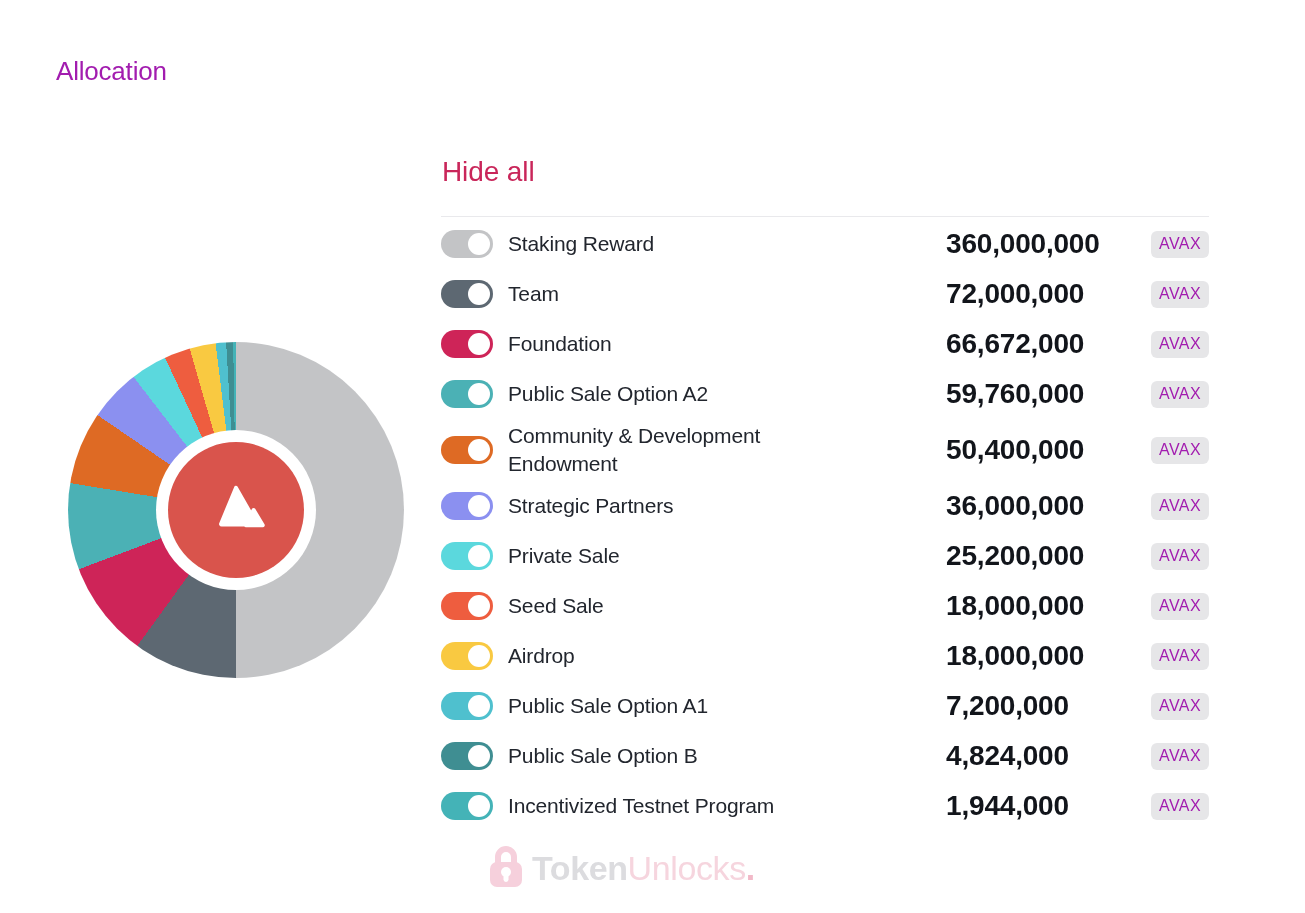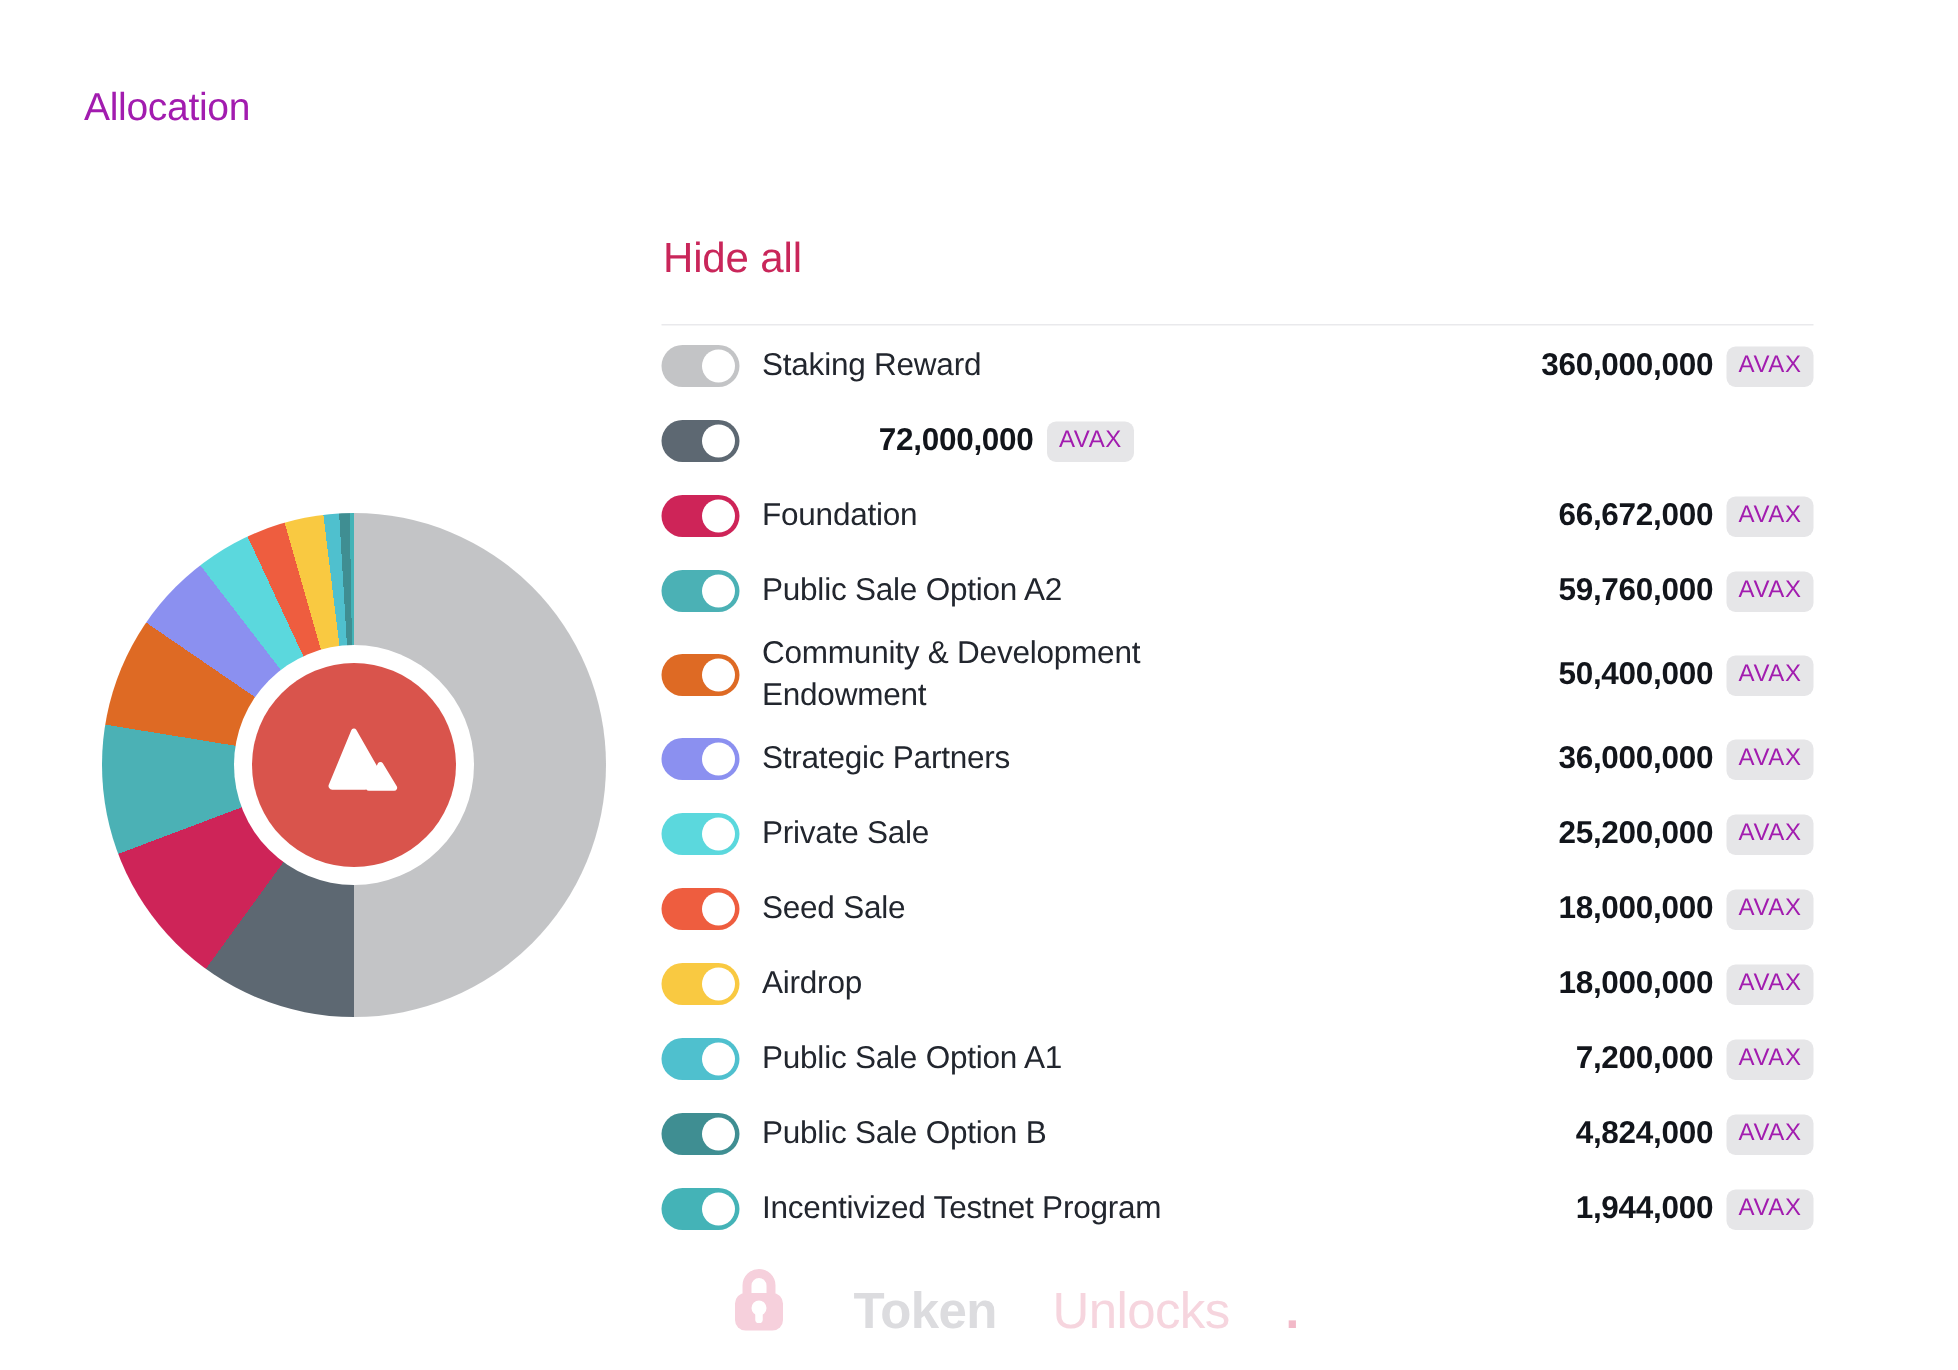--- a/index.html
+++ b/index.html
@@ -126,25 +126,25 @@
     white-space: pre-line;
   }
 
   .row-right {
     flex: 0 0 auto;
     display: flex;
     align-items: center;
     justify-content: flex-end;
   }
   .row-value {
-    font-size: 21px;
+    font-size: 28px;
     font-weight: 700;
     color: #12151b;
     letter-spacing: -0.2px;
-    text-align: right;
+    text-align: left;
     min-width: 196px;
   }
   .unit-badge {
     margin-left: 9px;
     background: #e6e6e8;
     color: #a21caf;
     font-size: 16px;
     letter-spacing: 0.4px;
     border-radius: 6px;
     padding: 4px 8px 5px 8px;
@@ -152,23 +152,22 @@
     text-align: center;
     box-sizing: border-box;
   }
 
   
   .watermark {
     position: absolute;
     left: 486px;
     top: 843px;
     display: flex;
-    align-items: flex-end;
+    align-items: center;
     pointer-events: none;
-    gap: 37px;
   }
   .wm-icon { display: block; margin-right: 6px; }
   .wm-text {
     font-size: 34px;
     font-weight: 700;
     letter-spacing: -0.4px;
   }
   .wm-token { color: #dcdcdf; }
   .wm-unlocks { color: #f6d5de; font-weight: 400; }
   .wm-dot { color: #f2b9c8; font-weight: 700; }
@@ -200,20 +199,21 @@
         <div class="row-label">Staking Reward</div>
         <div class="row-right">
           <div class="row-value">360,000,000</div>
           <div class="unit-badge">AVAX</div>
         </div>
       </div>
       <div class="row">
         <div class="toggle" style="background: rgb(93, 104, 114);">
           <span class="knob"></span>
         </div>
+        <div class="row-label">Team</div>
         <div class="row-right">
           <div class="row-value">72,000,000</div>
           <div class="unit-badge">AVAX</div>
         </div>
       </div>
       <div class="row">
         <div class="toggle" style="background: rgb(206, 36, 88);">
           <span class="knob"></span>
         </div>
         <div class="row-label">Foundation</div>

